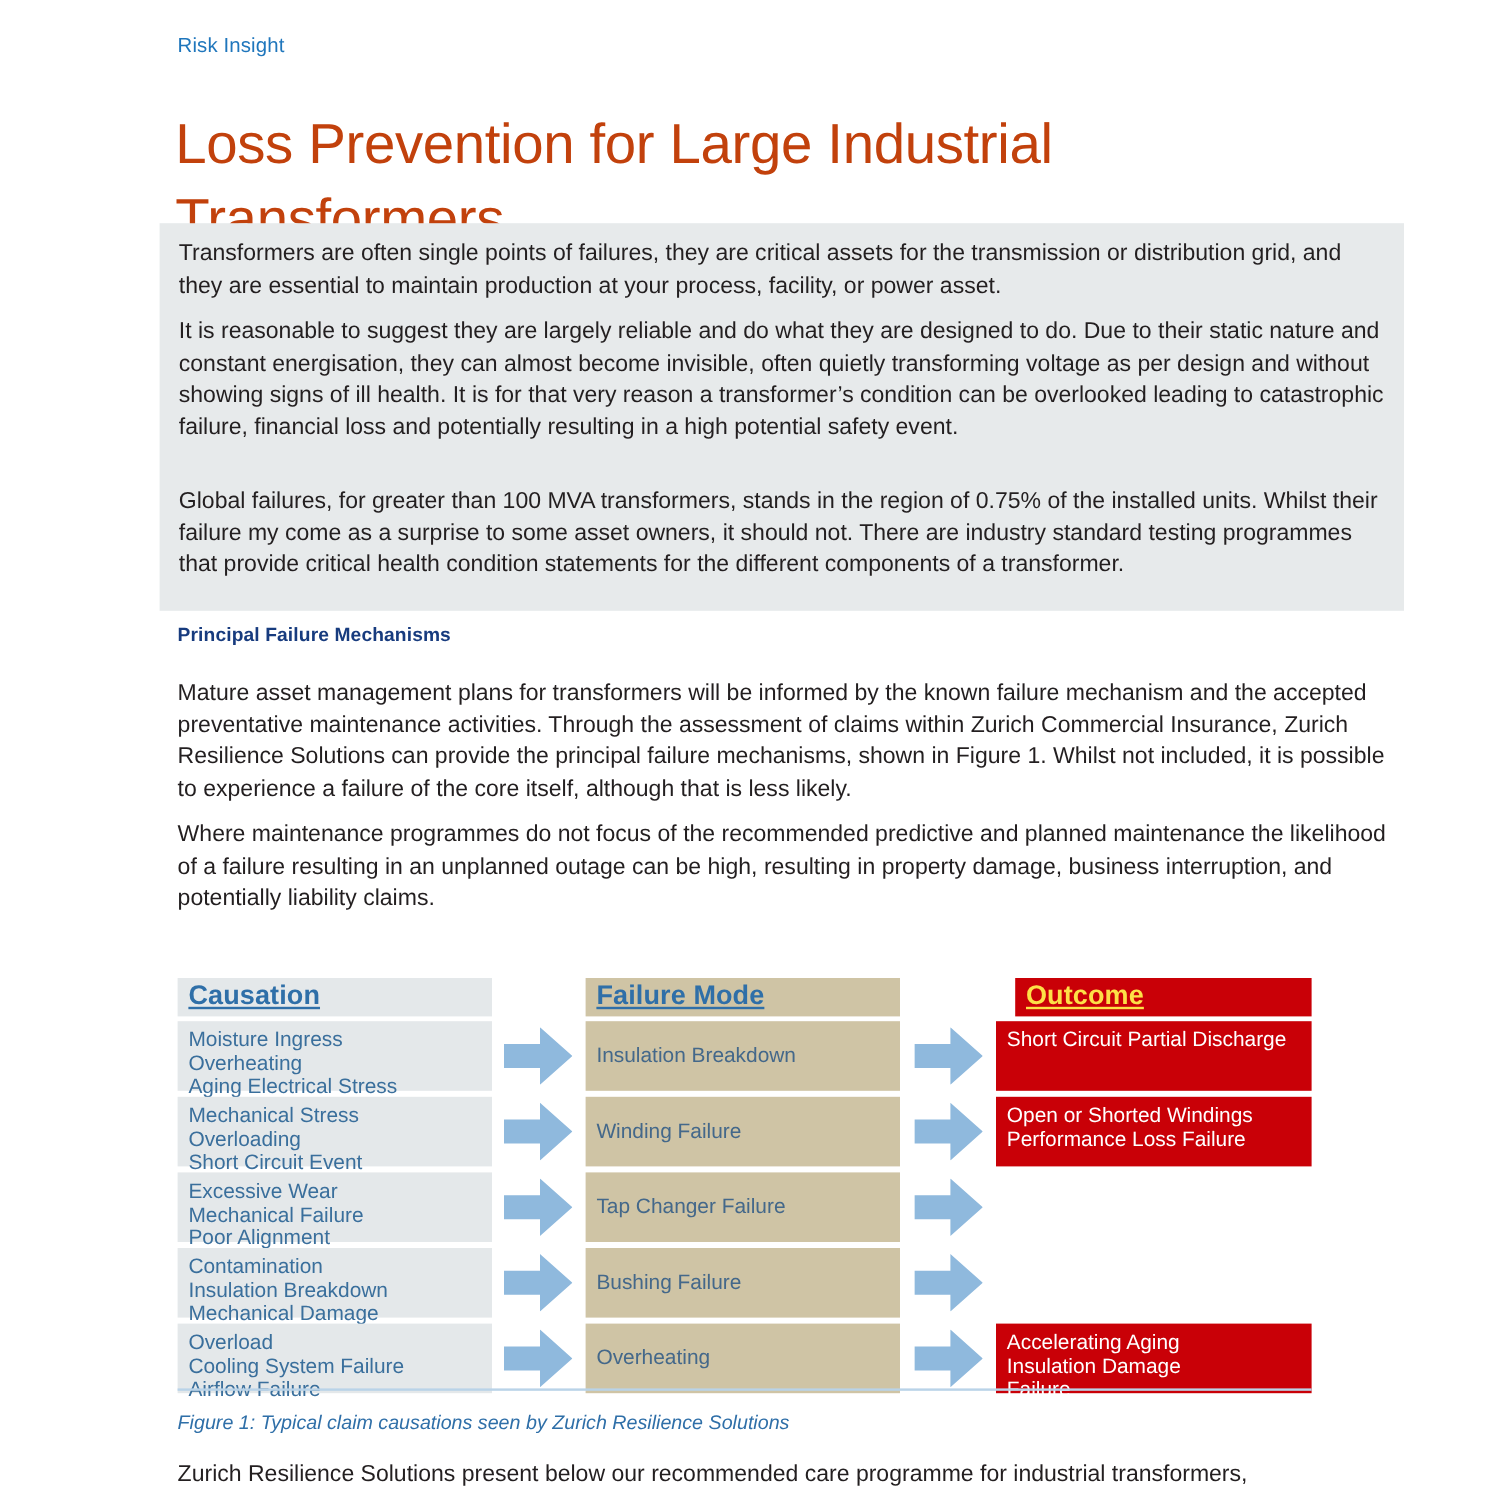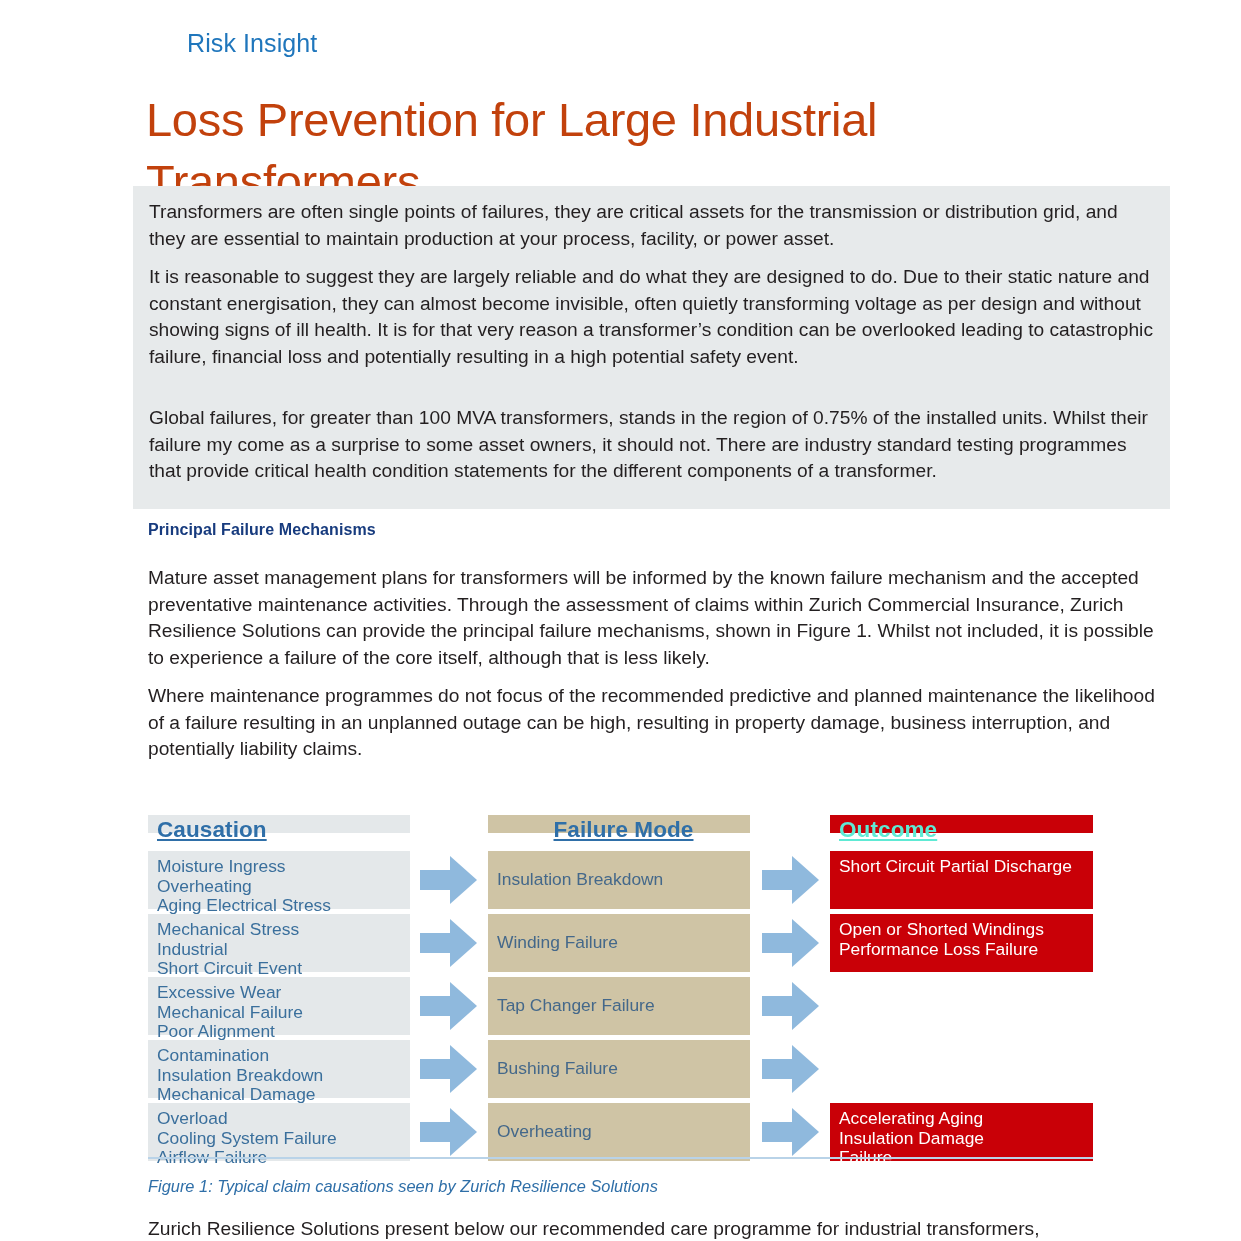--- a/index.html
+++ b/index.html
@@ -21,25 +21,24 @@
     width: 1241px;
     height: 1241px;
     box-sizing: border-box;
   }
 
   
   .eyebrow {
     position: absolute;
     left: 148px;
     top: 28px;
-    font-size: 25px;
+    font-size: 17px;
     color: #1f76bc;
     letter-spacing: 0.1px;
     line-height: 1.2;
-    margin-left: 39px;
   }
   .doc-title {
     position: absolute;
     left: 146px;
     top: 58px;
     width: 940px;
     font-size: 47px;
     font-weight: 400;
     color: #c2410c;
     line-height: 1.30;
@@ -109,40 +108,40 @@
     height: 2px;
     background: #b9d3e8;
   }
 
   .col {
     position: absolute;
     top: 0;
     height: 340px;
   }
   .col-causation  { left: 0px;   width: 262px; }
-  .col-failure    { left: 340px; width: 262px; text-align: center; }
+  .col-failure    { left: 340px; width: 262px; }
   .col-outcome    { left: 682px; width: 263px; }
 
   .col-header {
     position: absolute;
     top: 0;
     left: 0;
     right: 0;
-    height: 18px;
+    height: 32px;
     line-height: 29px;
     font-size: 22.5px;
     font-weight: bold;
     padding-left: 9px;
     box-sizing: border-box;
     letter-spacing: 0.1px;
     text-decoration: underline;
   }
   .hdr-causation { background: #e4e8ea; color: #2f6fa8; }
   .hdr-failure   { background: #cfc4a5; color: #2f6fa8; }
-  .hdr-outcome   { background: #c90007; color: #5eead4; }
+  .hdr-outcome   { background: #c90007; color: #fde047; margin-left: 16px; }
 
   .cell {
     position: absolute;
     left: 0;
     right: 0;
     box-sizing: border-box;
     padding: 6px 0 6px 9px;
     font-size: 17.4px;
     line-height: 19.6px;
   }
@@ -219,21 +218,21 @@
 
     <div class="col col-causation">
       <div class="col-header hdr-causation">Causation</div>
       <div class="cell cell-causation r0">
         <span class="line">Moisture Ingress</span>
         <span class="line">Overheating</span>
         <span class="line">Aging Electrical Stress</span>
       </div>
       <div class="cell cell-causation r1">
         <span class="line">Mechanical Stress</span>
-        <span class="line">Industrial</span>
+        <span class="line">Overloading</span>
         <span class="line">Short Circuit Event</span>
       </div>
       <div class="cell cell-causation r2">
         <span class="line">Excessive Wear</span>
         <span class="line">Mechanical Failure</span>
         <span class="line">Poor Alignment</span>
       </div>
       <div class="cell cell-causation r3">
         <span class="line">Contamination</span>
         <span class="line">Insulation Breakdown</span>

